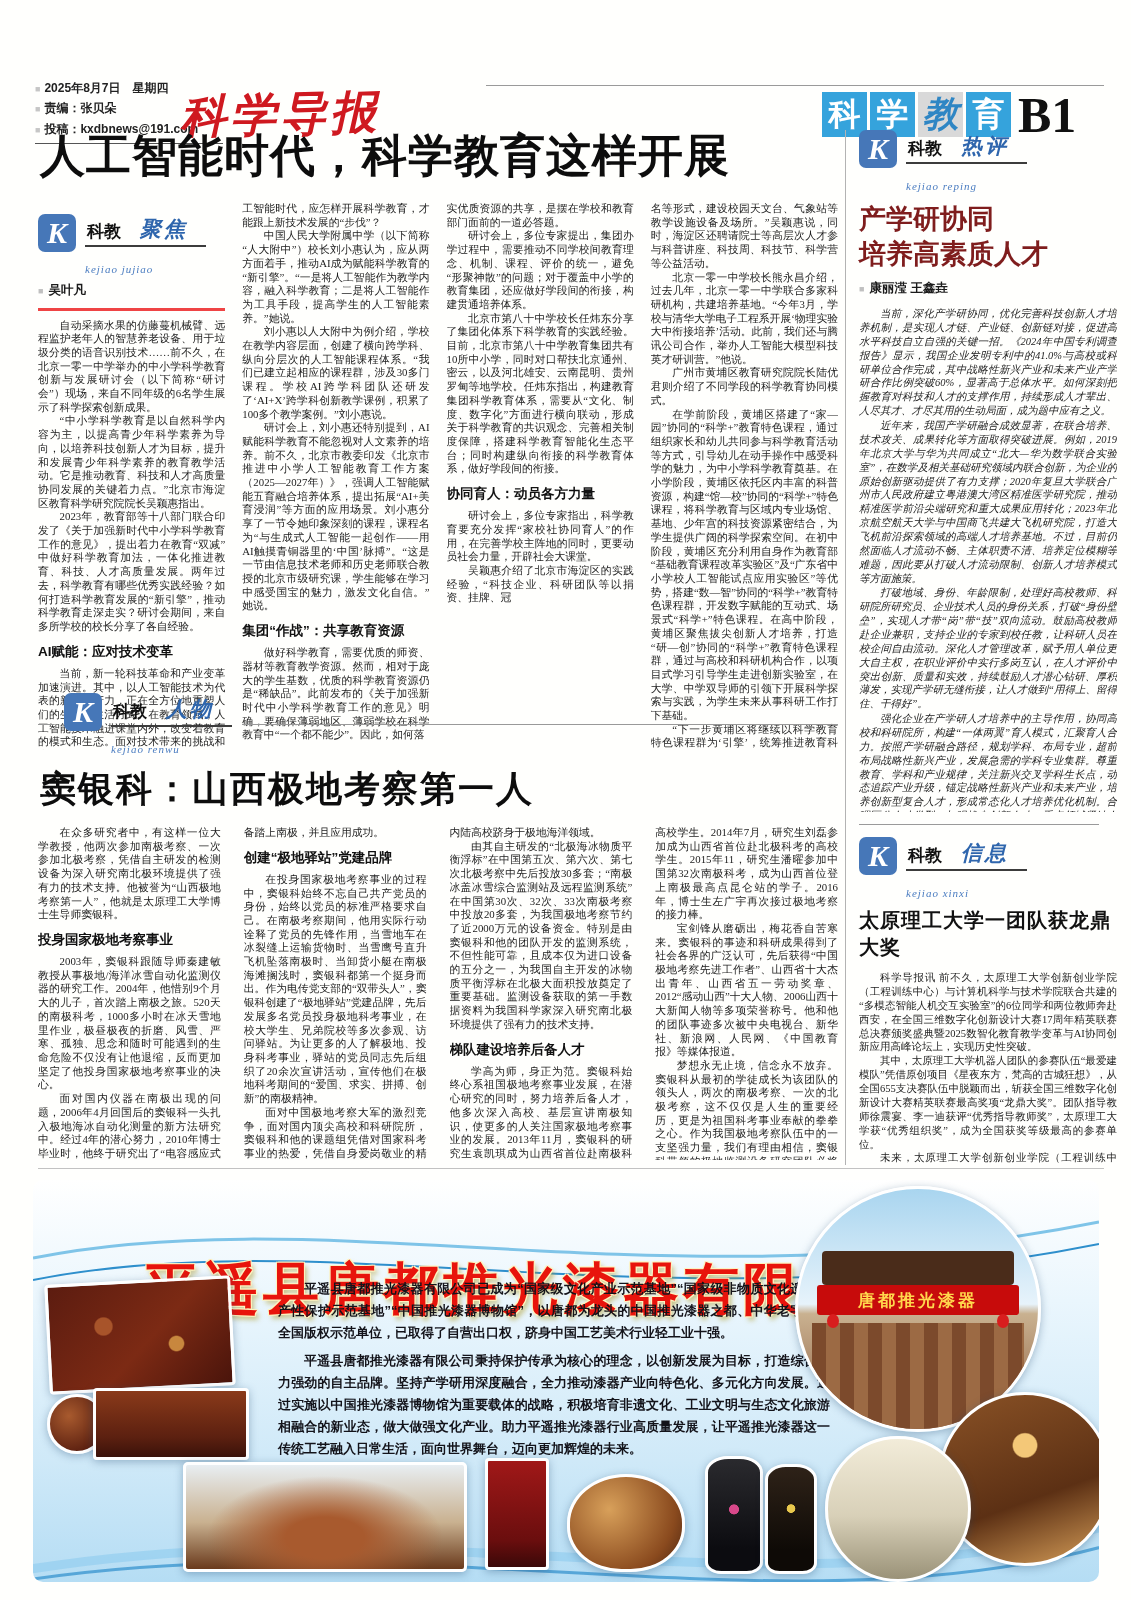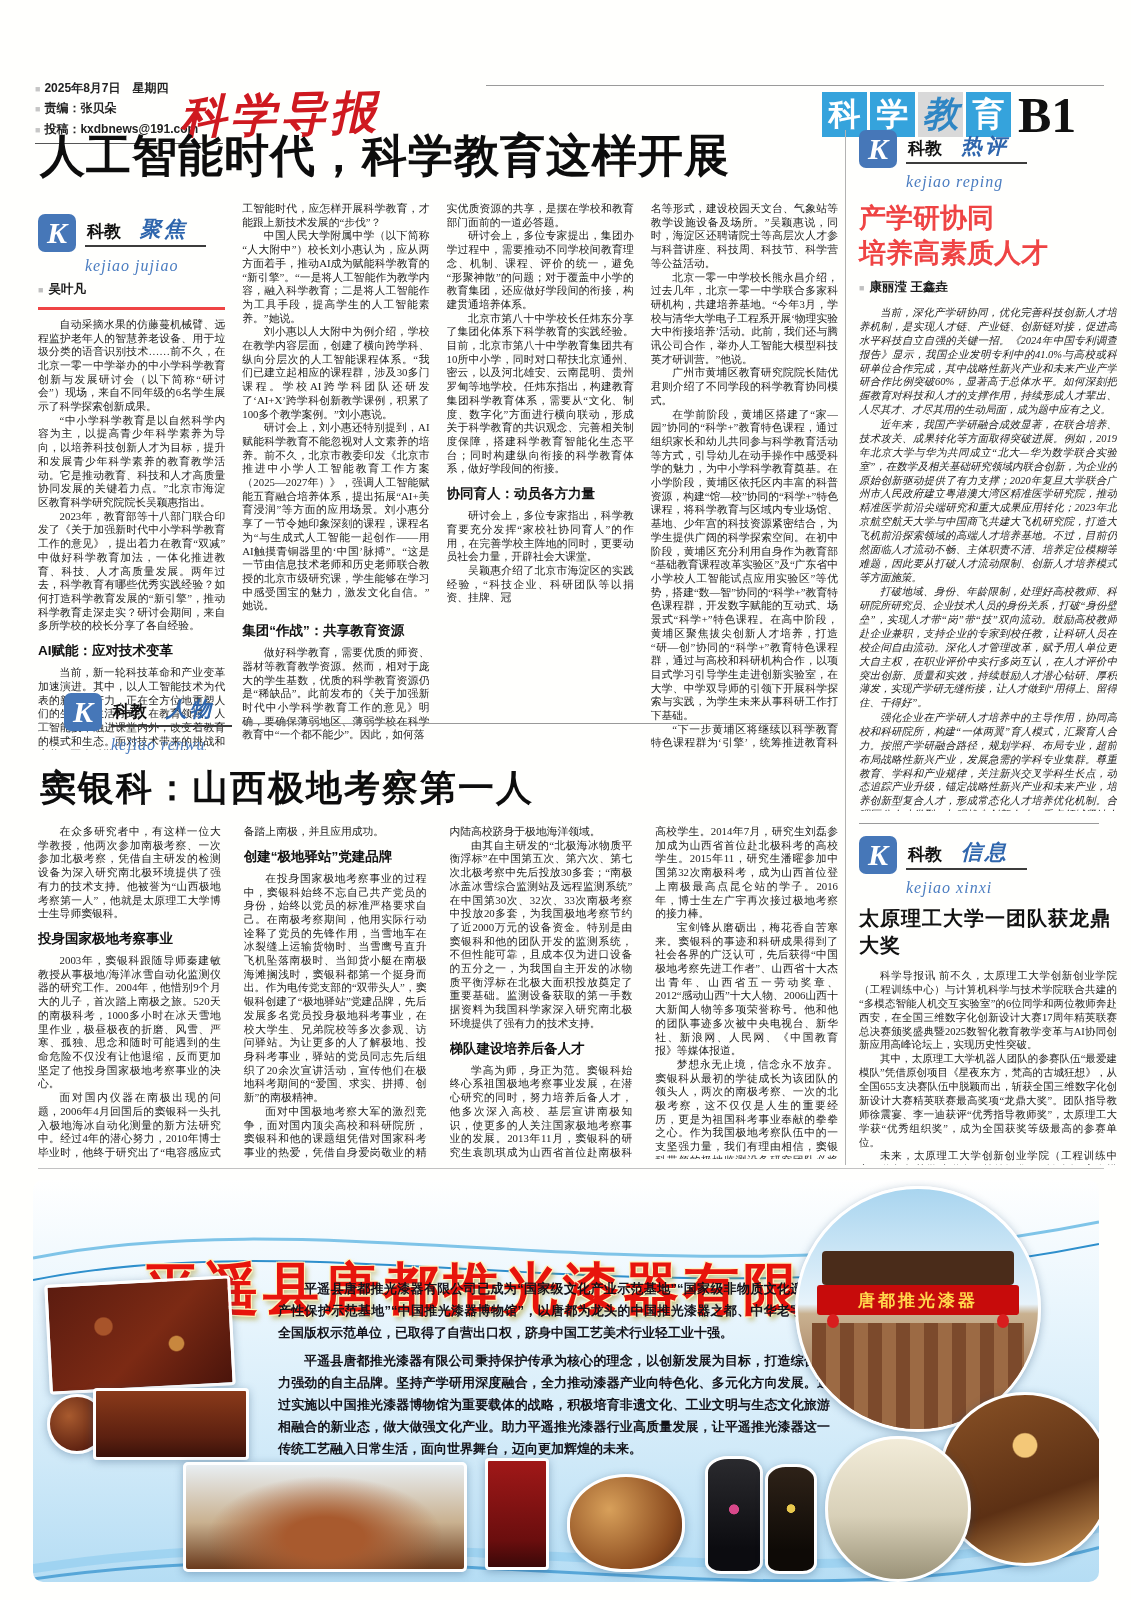--- a/index.html
+++ b/index.html
@@ -19,41 +19,41 @@
   .mast-block.cal{background:#d9d9d9;color:#2f86c4;font-family:"Liberation Serif",serif;font-style:italic;font-size:36px;}
   .mast-pageno{position:absolute;left:1018px;top:38px;font-size:50px;font-weight:bold;color:#111;font-family:"Liberation Serif",serif;}
   
   .badge{display:flex;align-items:flex-start;gap:9px;}
   .badge-k{width:38px;height:38px;background:#4677b8;border-radius:7px;color:#fff;flex:0 0 auto;
            font-family:"Liberation Serif",serif;font-style:italic;font-weight:bold;font-size:30px;
            display:flex;align-items:center;justify-content:center;}
   .badge-line1{border-bottom:2px solid #3c3c3c;padding:2px 18px 2px 2px;display:flex;gap:19px;align-items:flex-end;}
   .badge-t1{font-family:"Liberation Sans","DejaVu Sans",sans-serif;font-weight:bold;font-size:17px;color:#111;}
   .badge-t2{font-style:italic;font-weight:bold;font-size:21px;color:#2f66ad;letter-spacing:3px;}
-  .badge-py{font-style:italic;font-size:16px;color:#4a7cc0;margin-top:9px;letter-spacing:1px;}
+  .badge-py{font-style:italic;font-size:11px;color:#4a7cc0;margin-top:16px;letter-spacing:1px;}
   
   .col-p{margin:0;text-indent:2em;text-align:justify;}
   .col-p.ni{text-indent:0;}
   .col-subhead{font-family:"Liberation Sans","DejaVu Sans",sans-serif;font-weight:bold;font-size:13.5px;
                margin:9px 0 7px;text-indent:0;color:#111;}
   
   .lead{position:absolute;left:38px;top:126px;width:800px;}
   .lead-headline{margin:0 0 16px 2px;font-family:"Liberation Sans","DejaVu Sans",sans-serif;font-weight:bold;
                  font-size:45px;letter-spacing:1px;color:#0d0d0d;white-space:nowrap;}
   .lead-cols{display:flex;gap:17px;height:548px;overflow:hidden;}
   .lead-col{flex:1 1 0;min-width:0;font-size:10.8px;line-height:1.27;color:#1c1c1c;overflow:hidden;}
   .lead-badge{margin:12px 0 6px;}
   .author-row{font-family:"Liberation Sans",sans-serif;font-weight:bold;font-size:12.5px;margin:4px 0 8px;
               border-bottom:3px solid #ef4444;padding-bottom:9px;}
   .author-row .sq{color:#c0c0c0;font-size:9px;margin-right:5px;}
   
   .right-rail{position:absolute;left:845px;top:130px;width:258px;height:1035px;border-left:1px solid #b3b3b3;
               padding-left:13px;overflow:hidden;}
   .reping-headline{font-family:"Liberation Sans","DejaVu Sans",sans-serif;font-weight:bold;font-size:27px;
-                   line-height:1.3;color:#ef4444;margin:10px 0 8px;}
+                   line-height:1.3;color:#7f1d1d;margin:10px 0 8px;}
   .rail-author{font-family:"Liberation Sans",sans-serif;font-weight:bold;font-size:12.5px;margin:4px 0 10px;}
   .rail-author .sq{color:#c0c0c0;font-size:9px;margin-right:5px;}
   .reping-body{font-style:italic;font-size:10.5px;line-height:1.32;color:#222;max-height:505px;overflow:hidden;}
   .reping-body .col-p{margin-bottom:1px;}
   .rail-divider{border:0;border-top:1px solid #9a9a9a;margin:12px 18px 12px 0;}
   .xinxi-headline{font-family:"Liberation Sans","DejaVu Sans",sans-serif;font-weight:bold;font-size:20px;
                   letter-spacing:1px;color:#111;margin:8px 0 10px;}
   .xinxi-body{font-size:10.5px;line-height:1.32;color:#1c1c1c;max-height:295px;overflow:hidden;}
   
   .renwu{position:absolute;left:38px;top:693px;width:800px;}

